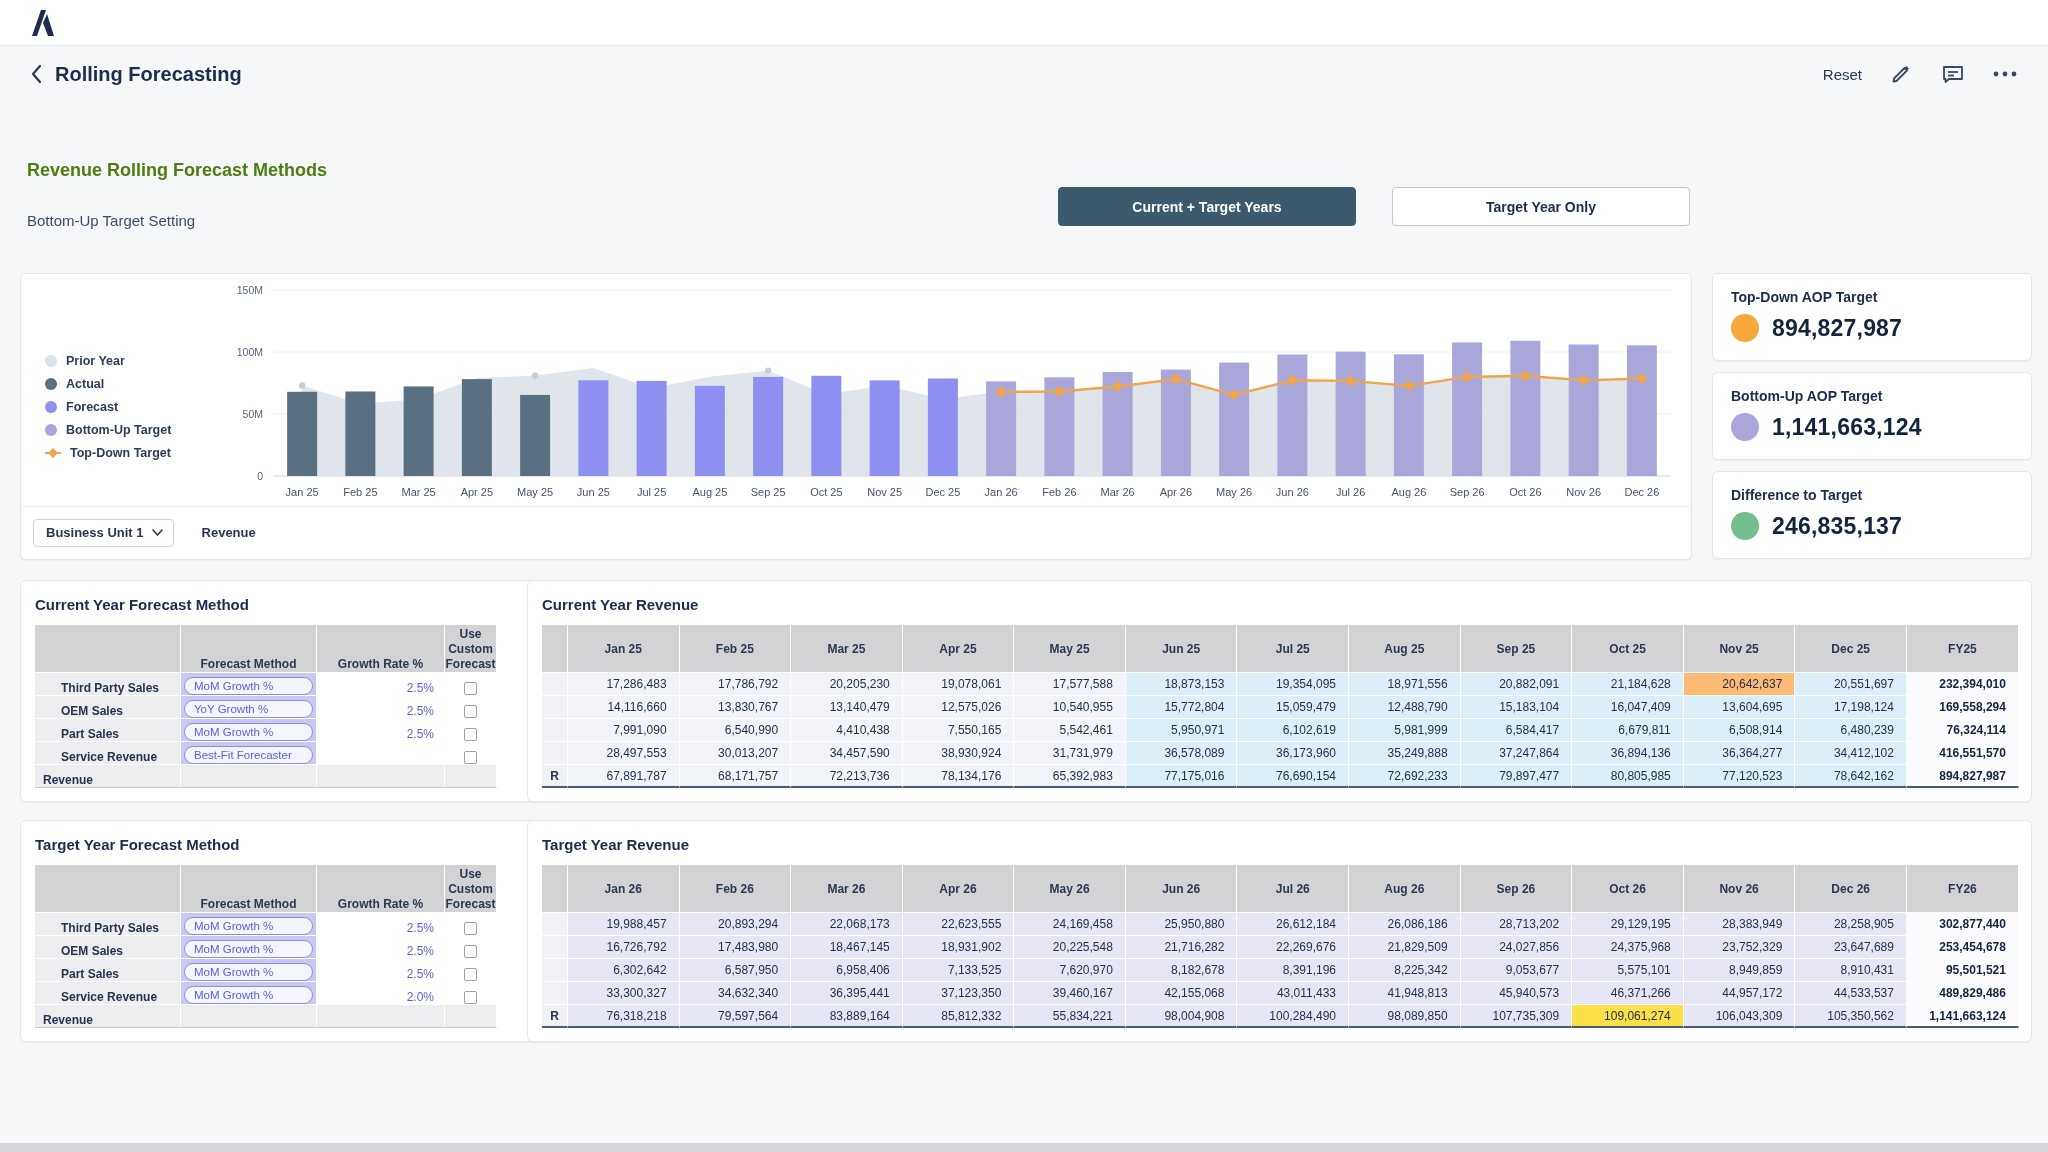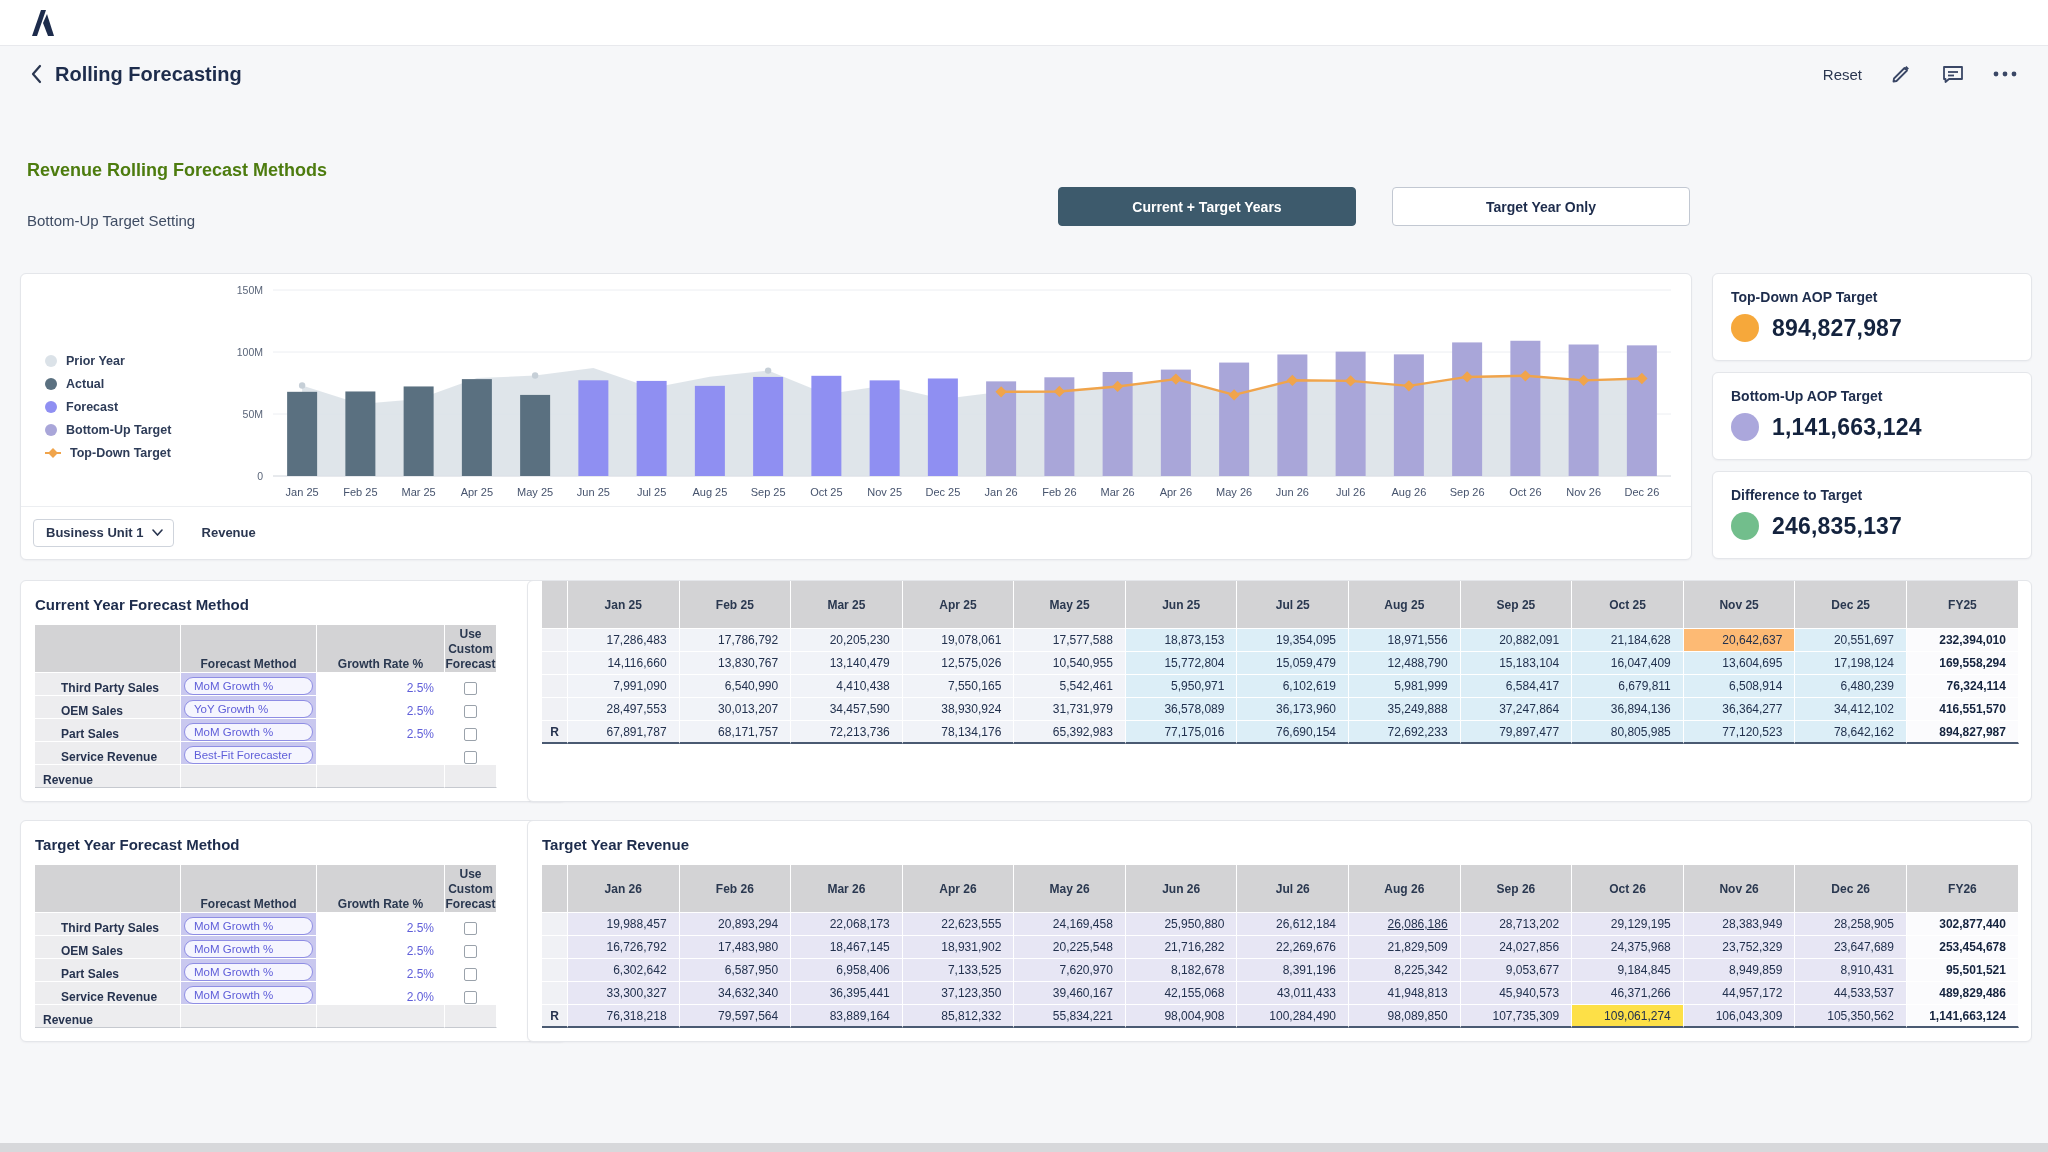--- a/index.html
+++ b/index.html
@@ -341,20 +341,21 @@
         </div>
         <div class="mrow">
           <div class="mcell mbody lab-total c-label">Revenue</div>
           <div class="mcell mbody totcell c-method"></div>
           <div class="mcell mbody totcell c-rate"></div>
           <div class="mcell mbody totcell c-custom"></div>
         </div>
       </div>
     </div>
   <div class="card rev-card" style="left:527px; top:580px;" id="rt0">
+      <div class="card-title">Current Year Revenue</div>
       <div class="rtable">
         <div class="rrow">
           <div class="rcell rhead rstub"></div>
           <div class="rcell rhead rmonth">Jan 25</div>
           <div class="rcell rhead rmonth">Feb 25</div>
           <div class="rcell rhead rmonth">Mar 25</div>
           <div class="rcell rhead rmonth">Apr 25</div>
           <div class="rcell rhead rmonth">May 25</div>
           <div class="rcell rhead rmonth">Jun 25</div>
           <div class="rcell rhead rmonth">Jul 25</div>
@@ -533,21 +534,21 @@
         </div>
         <div class="rrow">
           <div class="rcell rbody stub-data rstub"></div>
           <div class="rcell rbody rmonth" style="background: rgb(231, 230, 244);">19,988,457</div>
           <div class="rcell rbody rmonth" style="background: rgb(231, 230, 244);">20,893,294</div>
           <div class="rcell rbody rmonth" style="background: rgb(231, 230, 244);">22,068,173</div>
           <div class="rcell rbody rmonth" style="background: rgb(231, 230, 244);">22,623,555</div>
           <div class="rcell rbody rmonth" style="background: rgb(231, 230, 244);">24,169,458</div>
           <div class="rcell rbody rmonth" style="background: rgb(231, 230, 244);">25,950,880</div>
           <div class="rcell rbody rmonth" style="background: rgb(231, 230, 244);">26,612,184</div>
-          <div class="rcell rbody rmonth" style="background: rgb(231, 230, 244); text-decoration: underline;">26,086,186</div>
+          <div class="rcell rbody rmonth" style="background: rgb(231, 230, 244);">26,086,186</div>
           <div class="rcell rbody rmonth" style="background: rgb(231, 230, 244);">28,713,202</div>
           <div class="rcell rbody rmonth" style="background: rgb(231, 230, 244);">29,129,195</div>
           <div class="rcell rbody rmonth" style="background: rgb(231, 230, 244);">28,383,949</div>
           <div class="rcell rbody rmonth" style="background: rgb(231, 230, 244);">28,258,905</div>
           <div class="rcell rbody rfy fycell">302,877,440</div>
         </div>
         <div class="rrow">
           <div class="rcell rbody stub-data rstub"></div>
           <div class="rcell rbody rmonth" style="background: rgb(231, 230, 244);">16,726,792</div>
           <div class="rcell rbody rmonth" style="background: rgb(231, 230, 244);">17,483,980</div>
@@ -567,21 +568,21 @@
           <div class="rcell rbody stub-data rstub"></div>
           <div class="rcell rbody rmonth" style="background: rgb(231, 230, 244);">6,302,642</div>
           <div class="rcell rbody rmonth" style="background: rgb(231, 230, 244);">6,587,950</div>
           <div class="rcell rbody rmonth" style="background: rgb(231, 230, 244);">6,958,406</div>
           <div class="rcell rbody rmonth" style="background: rgb(231, 230, 244);">7,133,525</div>
           <div class="rcell rbody rmonth" style="background: rgb(231, 230, 244);">7,620,970</div>
           <div class="rcell rbody rmonth" style="background: rgb(231, 230, 244);">8,182,678</div>
           <div class="rcell rbody rmonth" style="background: rgb(231, 230, 244);">8,391,196</div>
           <div class="rcell rbody rmonth" style="background: rgb(231, 230, 244);">8,225,342</div>
           <div class="rcell rbody rmonth" style="background: rgb(231, 230, 244);">9,053,677</div>
-          <div class="rcell rbody rmonth" style="background: rgb(231, 230, 244);">9,184,845</div>
+          <div class="rcell rbody rmonth" style="background: rgb(231, 230, 244);">5,575,101</div>
           <div class="rcell rbody rmonth" style="background: rgb(231, 230, 244);">8,949,859</div>
           <div class="rcell rbody rmonth" style="background: rgb(231, 230, 244);">8,910,431</div>
           <div class="rcell rbody rfy fycell">95,501,521</div>
         </div>
         <div class="rrow">
           <div class="rcell rbody stub-data rstub"></div>
           <div class="rcell rbody rmonth" style="background: rgb(231, 230, 244);">33,300,327</div>
           <div class="rcell rbody rmonth" style="background: rgb(231, 230, 244);">34,632,340</div>
           <div class="rcell rbody rmonth" style="background: rgb(231, 230, 244);">36,395,441</div>
           <div class="rcell rbody rmonth" style="background: rgb(231, 230, 244);">37,123,350</div>

